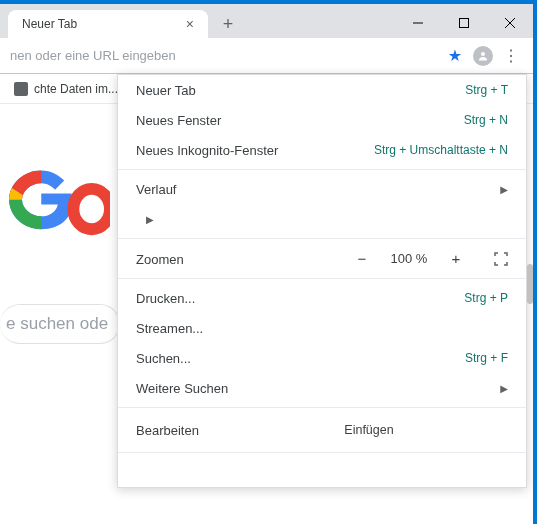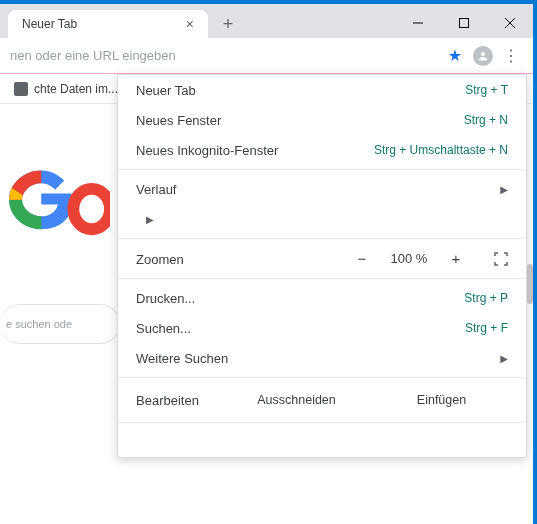--- a/index.html
+++ b/index.html
@@ -16,21 +16,21 @@
   .tb-icon { width: 28px; height: 28px; display: flex; align-items: center; justify-content: center; }
   .star { color: #1a73e8; font-size: 16px; }
   .avatar { width: 20px; height: 20px; border-radius: 50%; background: #bdc1c6; display: flex; align-items: center; justify-content: center; }
   .menu-btn { color: #5f6368; font-size: 16px; }
   .bookmarks { height: 30px; border-bottom: 1px solid #e8eaed; display: flex; align-items: center; padding-left: 6px; font-size: 12px; color: #3c4043; }
   .bk-item { display: flex; align-items: center; gap: 6px; padding: 4px 8px; }
   .bk-favicon { width: 14px; height: 14px; background: #5f6368; border-radius: 2px; }
   .content { position: relative; height: calc(524px - 4px - 34px - 36px - 30px); background: #fff; overflow: hidden; }
   .logo { position: absolute; left: 0; top: 60px; }
   .logo svg { width: 110px; height: 90px; }
-  .search-stub { position: absolute; left: 0; top: 200px; width: 120px; height: 40px; border: 1px solid #dfe1e5; border-radius: 20px; border-left: none; display: flex; align-items: center; padding-left: 6px; color: #9aa0a6; font-size: 11px; white-space: nowrap; }
+  .search-stub { position: absolute; left: 0; top: 200px; width: 120px; height: 40px; border: 1px solid #dfe1e5; border-radius: 20px; border-left: none; display: flex; align-items: center; padding-left: 6px; color: #9aa0a6; font-size: 17px; white-space: nowrap; }
   .dropdown { position: absolute; top: 70px; right: 6px; width: 410px; background: #fff; border: 1px solid #dadce0; box-shadow: 0 2px 10px rgba(0,0,0,0.18); font-size: 13px; color: #3c4043; z-index: 100; }
   .menu-row { display: flex; align-items: center; justify-content: space-between; padding: 7px 18px; min-height: 30px; }
   .menu-label { flex: 1; }
   .menu-shortcut { color: #0f766e; font-size: 12px; }
   .menu-sep { height: 1px; background: #e8eaed; margin: 4px 0; }
   .submenu-arrow { color: #5f6368; font-size: 10px; margin-left: 10px; }
   .zoom-row { display: flex; align-items: flex-end; padding: 7px 18px; }
   .zoom-label { flex: 1; }
   .zoom-ctrl { display: flex; align-items: center; gap: 14px; color: #3c4043; }
   .zoom-btn { width: 20px; text-align: center; font-size: 15px; }
@@ -144,31 +144,33 @@
         </svg>
       </span>
     </div>
   </div>
   <div class="menu-sep"></div>
   <div class="menu-row">
     <span class="menu-label">Drucken...</span>
     <span class="menu-shortcut">Strg + P</span>
   </div>
   <div class="menu-row">
+    <span class="menu-label">Streamen...</span>
+  </div>
+  <div class="menu-row">
     <span class="menu-label">Suchen...</span>
     <span class="menu-shortcut">Strg + F</span>
   </div>
   <div class="menu-row">
     <span class="menu-label">Weitere Suchen</span>
     <span class="submenu-arrow">▶</span>
   </div>
   <div class="menu-sep"></div>
   <div class="edit-row">
     <span class="edit-label">Bearbeiten</span>
-    <span class="edit-btn">Ausschneiden</span>
     <span class="edit-btn">Einfügen</span>
   </div>
   <div class="menu-sep"></div>
   <div class="menu-row">
     
     
   </div>
 
 </div>
 

